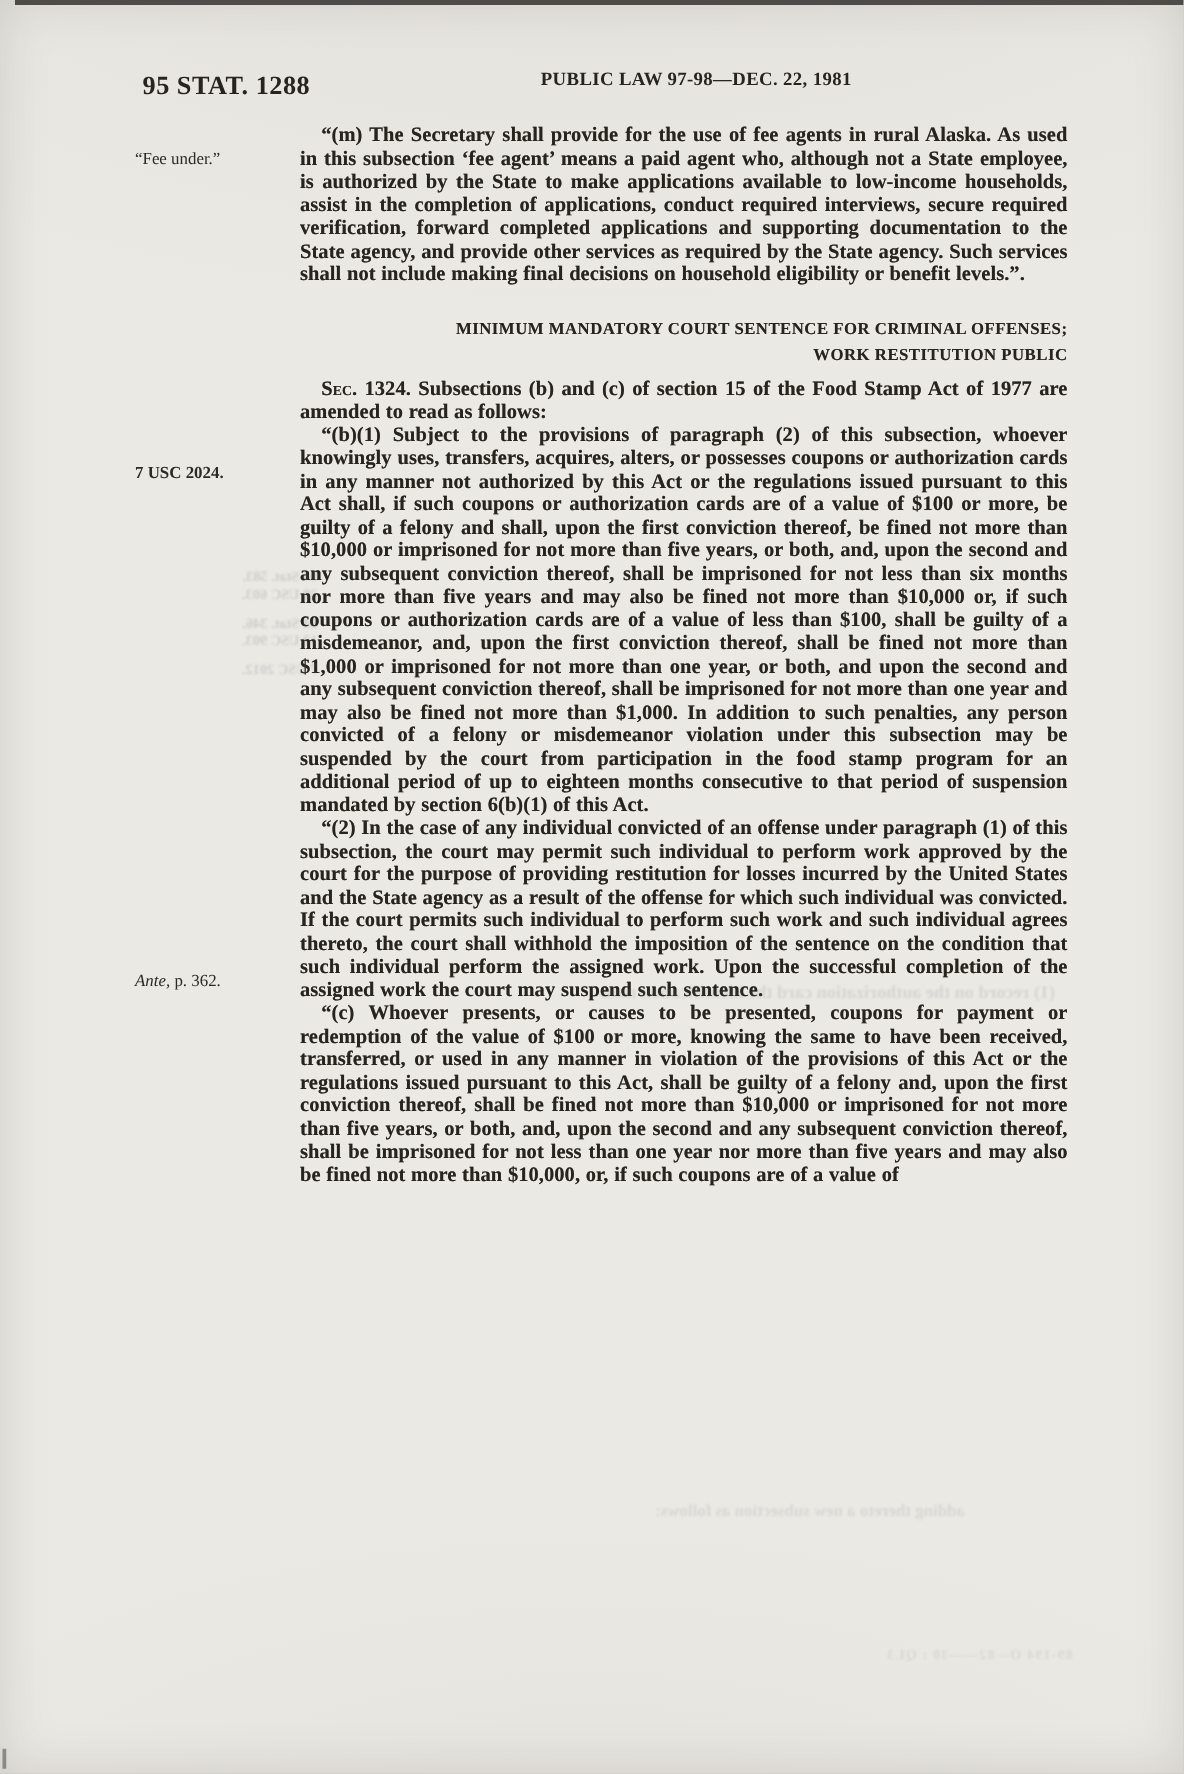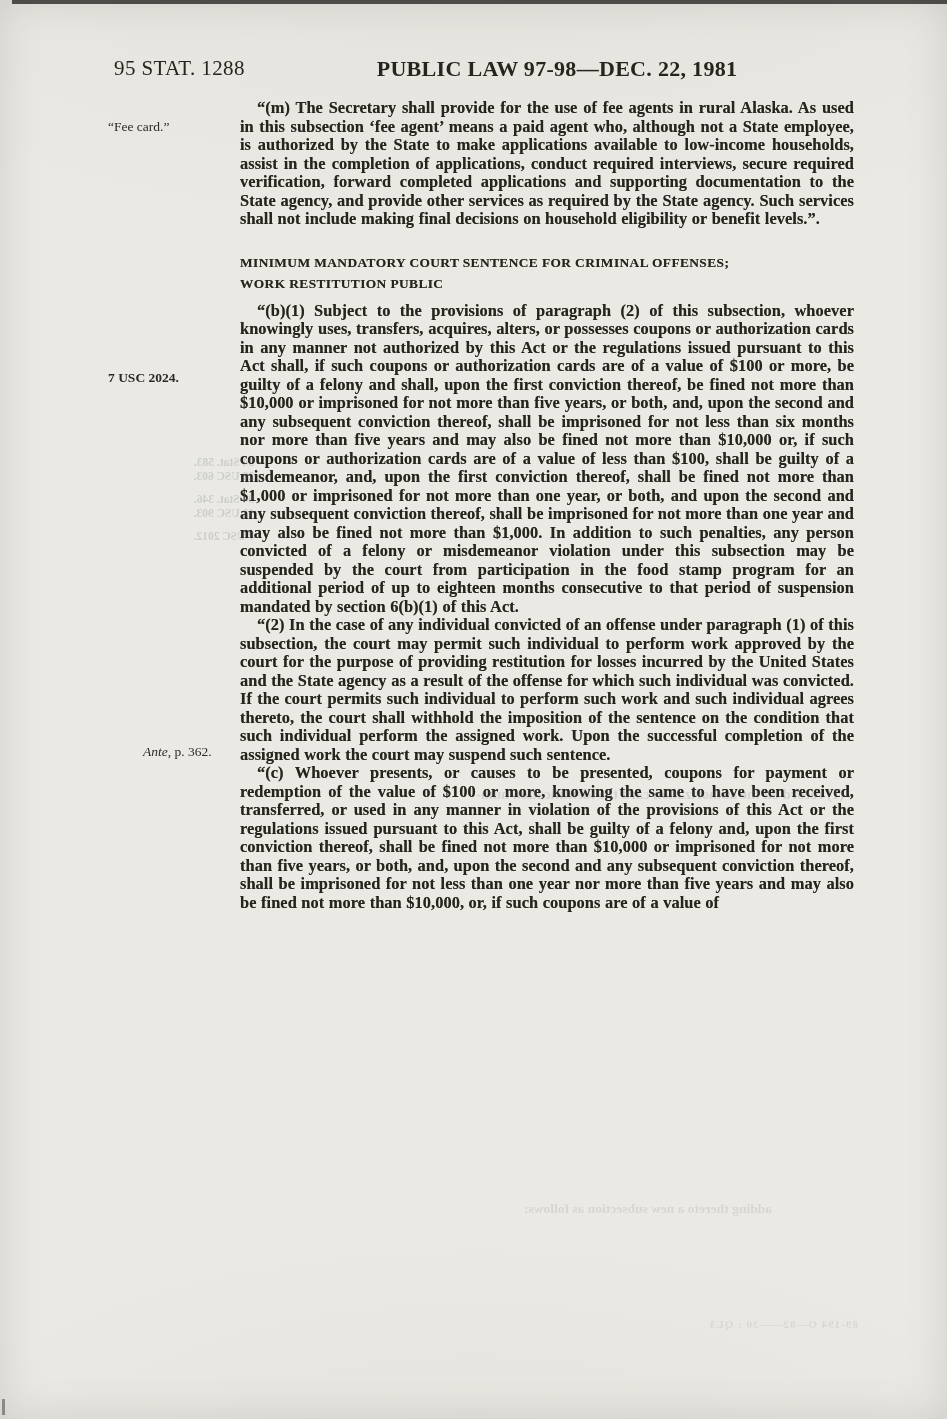--- a/index.html
+++ b/index.html
@@ -31,65 +31,65 @@
     position: absolute;
     left: 2px; bottom: 4px;
     width: 3px; height: 16px;
     background: #4a4843;
     opacity: 0.55;
   }
   .stat-number {
     position: absolute;
     top: 56px; left: 114px;
     font-size: 21px;
-    font-weight: 400;
+    font-weight: 700;
     letter-spacing: 0.4px;
   }
   .law-title {
     position: absolute;
     top: 56px; left: 250px;
     width: 614px;
     text-align: center;
-    font-size: 22px;
+    font-size: 15px;
     font-weight: 700;
     letter-spacing: 0.3px;
   }
   .margin-note {
     position: absolute;
     left: 108px;
     width: 125px;
     font-size: 13.5px;
     font-weight: 400;
     color: #2c2a25;
     line-height: 16px;
   }
   .note-fee   { top: 119px; }
   .note-usc   { top: 370px; font-weight: bold; }
-  .note-ante  { top: 744px; margin-left: 35px; }
+  .note-ante  { top: 777px; }
   .it { font-style: italic; }
   .body-col {
     position: absolute;
     top: 99px; left: 240px;
     width: 614px;
   }
   .bp {
     margin: 0;
     font-size: 16.4px;
     line-height: 18.5px;
     font-weight: 700;
     text-align: justify;
     text-indent: 17px;
     letter-spacing: 0.05px;
     word-spacing: 0.4px;
     text-shadow: 0 0 0.5px rgba(39,36,30,0.55);
     font-family: Liberation Serif, serif;
   }
   .section-heading {
     margin: 23px 0 8px 0;
-    text-align: left;
+    text-align: right;
     font-size: 13.4px;
     font-weight: 700;
     line-height: 21px;
     letter-spacing: 0.4px;
     text-shadow: 0 0 0.4px rgba(39,36,30,0.5);
   }
   .sc { font-variant: small-caps; }
   
   .ghost {
     position: absolute;
@@ -132,32 +132,33 @@
 <body>
 
 <div class="page">
 
   <div class="top-edge"></div>
   <div class="corner-mark"></div>
 
   <div class="stat-number">95 STAT. 1288</div>
   <div class="law-title">PUBLIC LAW 97-98—DEC. 22, 1981</div>
 
-  <div class="margin-note note-fee">“Fee card.”</div>
+  <div class="margin-note note-fee">“Fee under.”</div>
   <div class="margin-note note-usc">7 USC 2024.</div>
   <div class="margin-note note-ante"><span class="it">Ante,</span><span> p. 362.</span></div>
 
   <div class="body-col">
     <p class="bp">“(m) The Secretary shall provide for the use of fee agents in rural Alaska. As used in this subsection ‘fee agent’ means a paid agent who, although not a State employee, is authorized by the State to make applications available to low-income households, assist in the completion of applications, conduct required interviews, secure required verification, forward completed applications and supporting documentation to the State agency, and provide other services as required by the State agency. Such services shall not include making final decisions on household eligibility or benefit levels.”.</p>
 
     <div class="section-heading">
       <div>MINIMUM MANDATORY COURT SENTENCE FOR CRIMINAL OFFENSES;</div>
       <div>WORK RESTITUTION PUBLIC</div>
     </div>
 
+    <p class="bp"><span class="sc">Sec. 1324.</span><span> Subsections (b) and (c) of section 15 of the Food Stamp Act of 1977 are amended to read as follows:</span></p>
 
     <p class="bp">“(b)(1) Subject to the provisions of paragraph (2) of this subsection, whoever knowingly uses, transfers, acquires, alters, or possesses coupons or authorization cards in any manner not authorized by this Act or the regulations issued pursuant to this Act shall, if such coupons or authorization cards are of a value of $100 or more, be guilty of a felony and shall, upon the first conviction thereof, be fined not more than $10,000 or imprisoned for not more than five years, or both, and, upon the second and any subsequent conviction thereof, shall be imprisoned for not less than six months nor more than five years and may also be fined not more than $10,000 or, if such coupons or authorization cards are of a value of less than $100, shall be guilty of a misdemeanor, and, upon the first conviction thereof, shall be fined not more than $1,000 or imprisoned for not more than one year, or both, and upon the second and any subsequent conviction thereof, shall be imprisoned for not more than one year and may also be fined not more than $1,000. In addition to such penalties, any person convicted of a felony or misdemeanor violation under this subsection may be suspended by the court from participation in the food stamp program for an additional period of up to eighteen months consecutive to that period of suspension mandated by section 6(b)(1) of this Act.</p>
     <p class="bp">“(2) In the case of any individual convicted of an offense under paragraph (1) of this subsection, the court may permit such individual to perform work approved by the court for the purpose of providing restitution for losses incurred by the United States and the State agency as a result of the offense for which such individual was convicted. If the court permits such individual to perform such work and such individual agrees thereto, the court shall withhold the imposition of the sentence on the condition that such individual perform the assigned work. Upon the successful completion of the assigned work the court may suspend such sentence.</p>
     <p class="bp">“(c) Whoever presents, or causes to be presented, coupons for payment or redemption of the value of $100 or more, knowing the same to have been received, transferred, or used in any manner in violation of the provisions of this Act or the regulations issued pursuant to this Act, shall be guilty of a felony and, upon the first conviction thereof, shall be fined not more than $10,000 or imprisoned for not more than five years, or both, and, upon the second and any subsequent conviction thereof, shall be imprisoned for not less than one year nor more than five years and may also be fined not more than $10,000, or, if such coupons are of a value of</p>
   </div>
 
   <div class="ghost ghost-left mirror">
     <div>94 Stat. 583.</div>
     <div>28 USC 603.</div>
     <div class="gap"></div>

